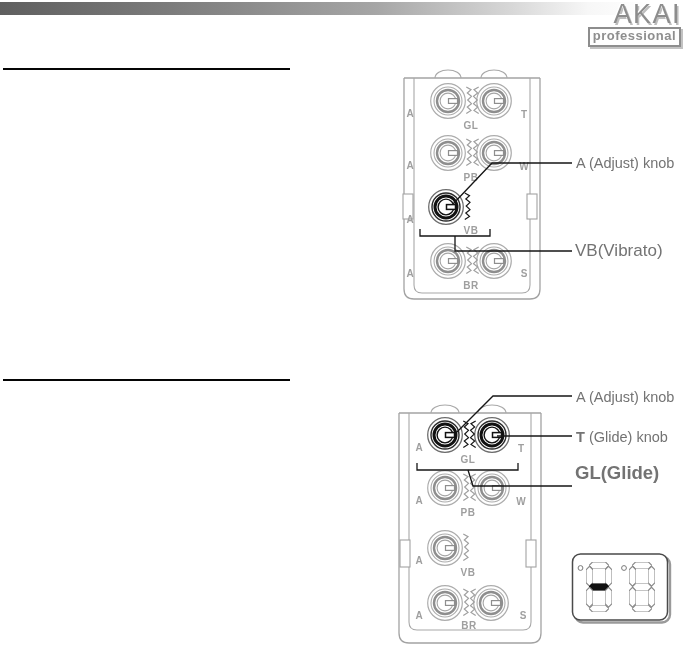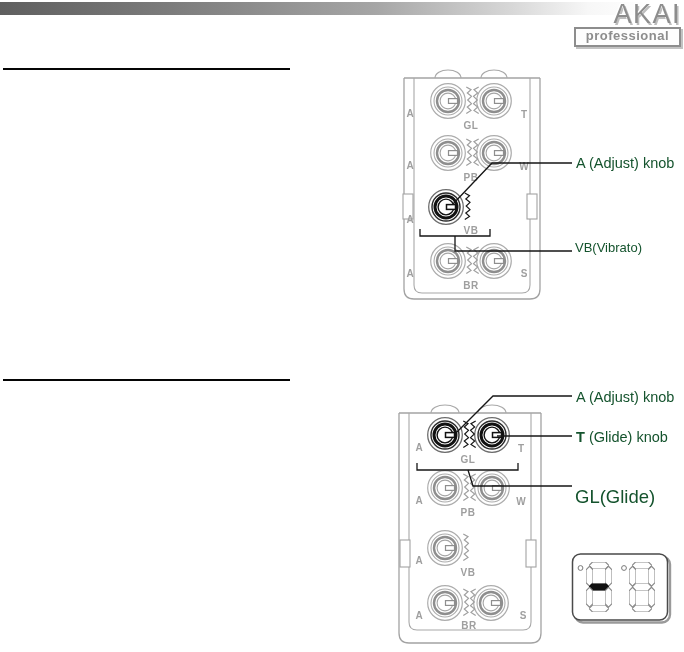--- a/index.html
+++ b/index.html
@@ -6,42 +6,42 @@
   #page{position:relative;width:684px;height:652px;background:#fff;overflow:hidden;
         font-family:"Liberation Sans",sans-serif;}
 
   
   #topbar{position:absolute;left:0;top:2px;width:684px;height:13px;
           background:linear-gradient(90deg,#5f5f5f 0%,#7c7c7c 25%,#a6a6a6 55%,#d8d8d8 75%,#f7f7f7 86%,#fff 95%);}
   #logo{position:absolute;right:3px;top:3px;text-align:right;}
   #logo .brand{font-size:27px;font-weight:400;letter-spacing:1.5px;color:#8d8d8d;line-height:0.85;
                text-shadow:-1px -1px 0 #ffffff,1.5px 1.5px 0 #bdbdbd;}
   #logo .brandsub{display:inline-block;margin-top:0;border:2px solid #8d8d8d;background:#fdfdfd;
-               color:#8d8d8d;font-weight:700;font-size:13px;line-height:1.15;padding:0 10px 1px;
+               color:#8d8d8d;font-weight:700;font-size:13px;line-height:1.15;padding:0 3px 1px;
                letter-spacing:0.5px;box-shadow:2px 2px 0 #c2c2c2;}
 
   
   .rule{position:absolute;left:3px;width:287px;height:2.4px;background:#050505;}
   #rule1{top:68px;} #rule2{top:379px;}
 
   
   .dia{position:absolute;}
   .fr{fill:none;stroke:#a3a3a3;stroke-width:1.3;}
   .fr2{fill:none;stroke:#a8a8a8;stroke-width:1.1;}
   .clip{fill:#fff;stroke:#a3a3a3;stroke-width:1.1;}
   .zz{stroke:#9f9f9f;}
   .zzh{stroke:#161616;}
   .pl,.ps{font-family:"Liberation Sans",sans-serif;font-weight:bold;fill:#9f9f9f;}
   .pl{font-size:10px;}
   .ps{font-size:10px;letter-spacing:0.5px;}
   .ld{fill:none;stroke:#161616;stroke-width:1.3;}
 
   
-  .callout{position:absolute;color:#14532d;white-space:nowrap;line-height:1.15;}
-  .c14{font-size:14.5px;} .c17{font-size:13px;} .c18{font-size:18.5px;}
+  .callout{position:absolute;color:#737373;white-space:nowrap;line-height:1.15;}
+  .c14{font-size:14.5px;} .c17{font-size:17px;} .c18{font-size:18.5px;}
 
   
   .seg{fill:#fff;stroke:#8a8a8a;stroke-width:1.1;}
   .seg.lit{fill:#111;stroke:#111;}
   .dot{fill:#fff;stroke:#7a7a7a;stroke-width:1;}
 </style>
 </head>
 <body>
 
 <div id="page">
@@ -191,21 +191,21 @@
     <path class="ld" d="M457,432 L493,396 H572"></path>
     <path class="ld" d="M497,436 H572"></path>
     <path class="ld" d="M417,463 V470 H518 V463"></path>
     <path class="ld" d="M468,470 L473,486 H572"></path>
   </svg>
 
   <div class="callout c14" style="left:576px;top:389px;">A (Adjust) knob</div>
   <div class="callout c14" style="left:576px;top:429px;">
     <b>T</b><span> (Glide) knob</span>
   </div>
-  <div class="callout c18" style="left:575px;top:486px;">GL(Glide)</div>
+  <div class="callout c18" style="left:575px;top:462px;font-weight:bold;">GL(Glide)</div>
 
   <svg class="dia" style="left:568px;top:548px;" width="108" height="80" viewBox="568 548 108 80" xmlns="http://www.w3.org/2000/svg">
     <rect x="575" y="556.5" width="95" height="66" rx="8" fill="none" stroke="#9a9a9a" stroke-width="2.4"></rect>
     <rect x="572.5" y="554" width="95" height="66" rx="8" fill="#fff" stroke="#4a4a4a" stroke-width="1.5"></rect>
 
     <circle class="dot" cx="580.5" cy="568" r="2.4"></circle>
     <circle class="dot" cx="624" cy="568" r="2.4"></circle>
 
     <g>
       <use href="#hseg" xlink:href="#hseg" class="seg" x="589" y="562" width="20" height="7"></use>

